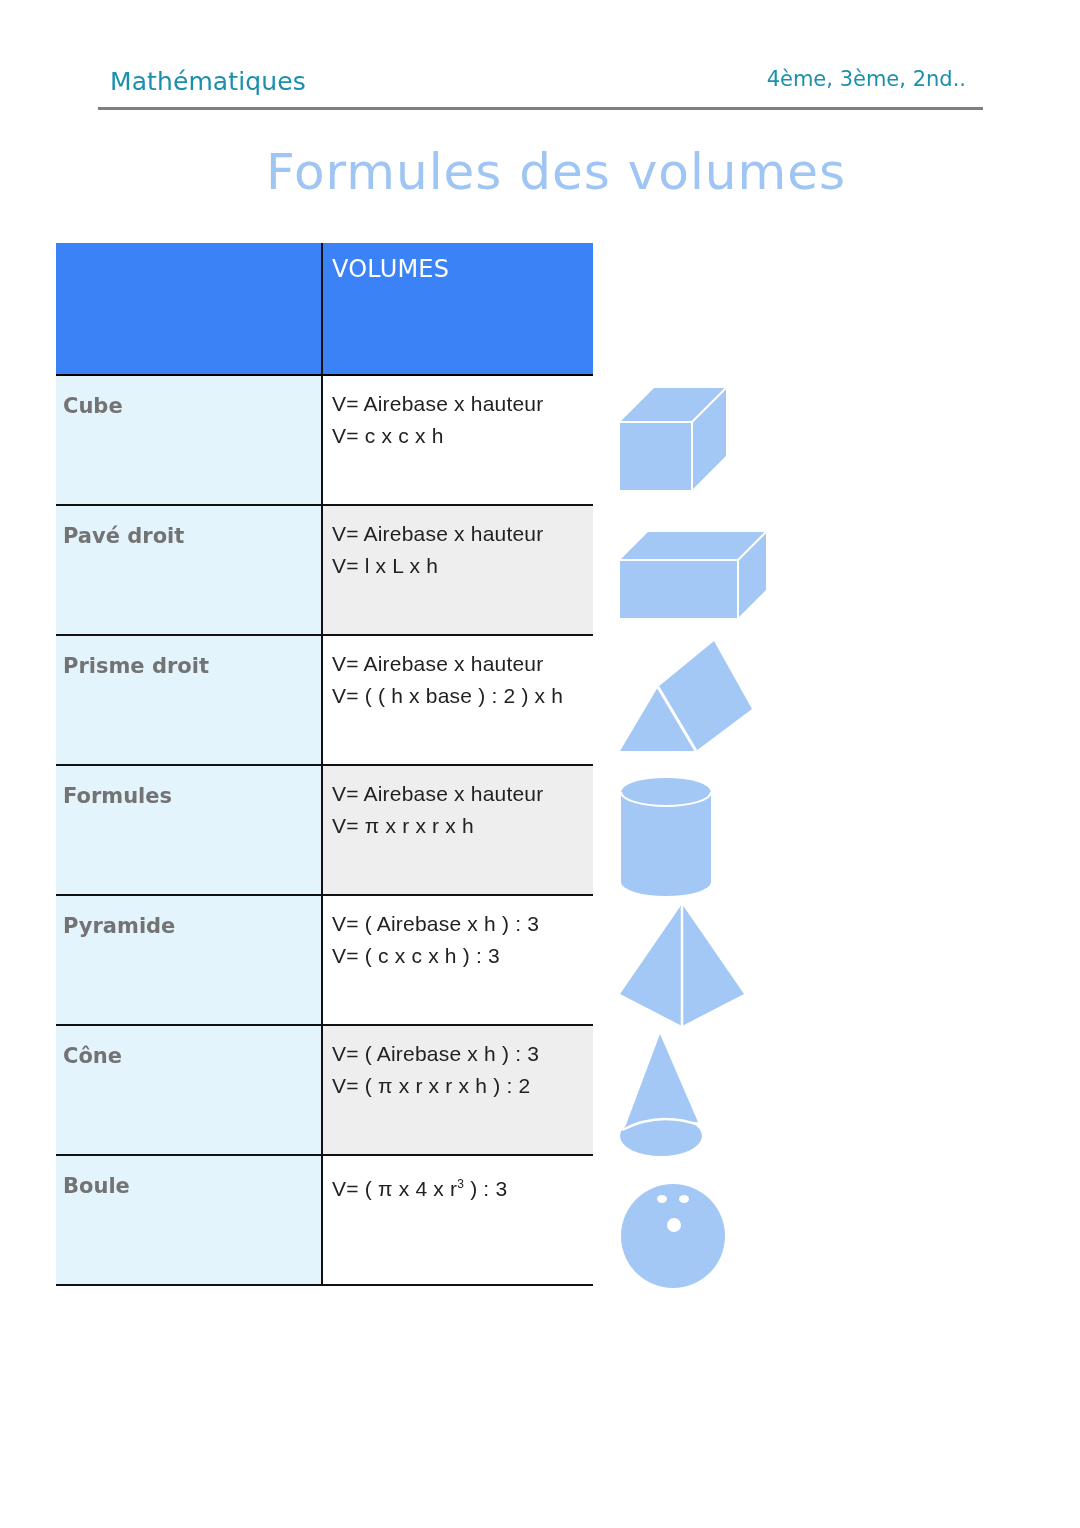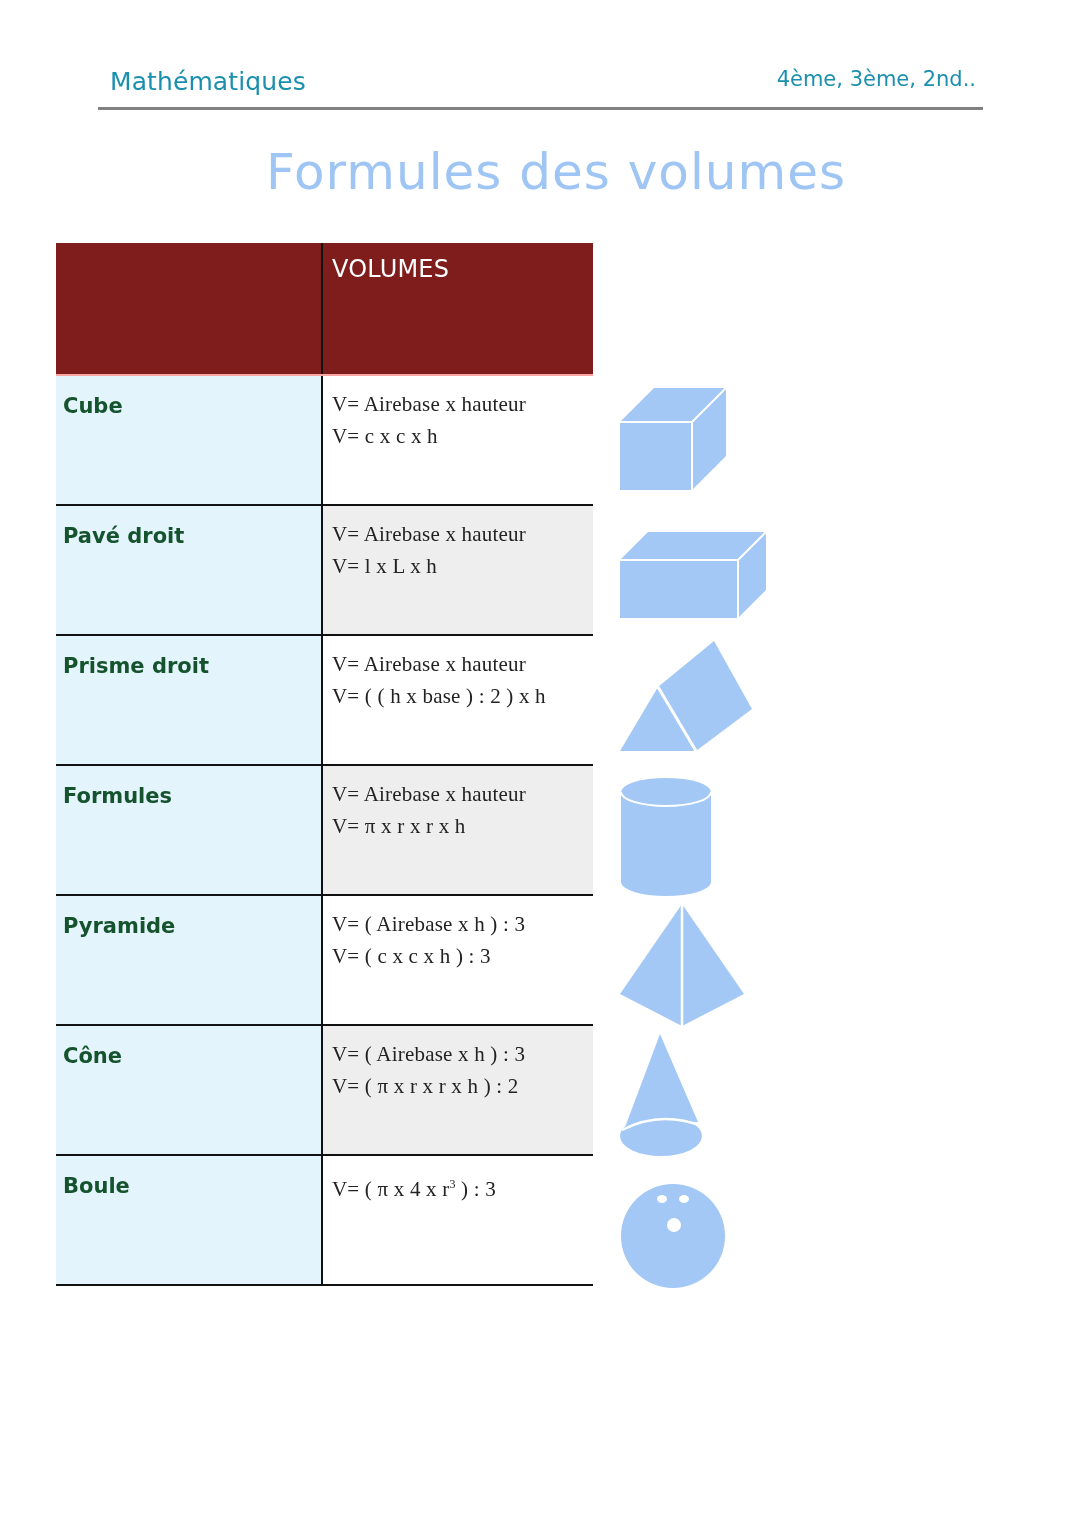--- a/index.html
+++ b/index.html
@@ -1,38 +1,38 @@
 <!DOCTYPE html>
 <html><head>
 <meta charset="utf-8">
 <style>
   * { box-sizing: border-box; margin: 0; padding: 0; }
   html, body { width: 1080px; height: 1528px; background: #ffffff; overflow: hidden; }
   body { position: relative; font-family: "Liberation Sans", sans-serif; }
 
   .page-header { position: absolute; left: 0; top: 0; width: 1080px; height: 112px; }
   .hdr-left { position: absolute; left: 110px; top: 67px; font-size: 25px; color: #1a8fae; font-family: "DejaVu Sans", sans-serif; letter-spacing: 0.1px; }
-  .hdr-right { position: absolute; right: 104px; top: 67px; font-size: 21px; color: #1a8fae; font-family: "DejaVu Sans", sans-serif; }
+  .hdr-right { position: absolute; right: 114px; top: 67px; font-size: 21px; color: #1a8fae; font-family: "DejaVu Sans", sans-serif; }
   .hdr-rule { position: absolute; left: 98px; top: 107px; width: 885px; height: 3px; background: #808080; }
 
   .title { position: absolute; left: 0; top: 143px; width: 1112px; text-align: center; font-size: 50px; color: #9ec5f3; font-family: "DejaVu Sans", sans-serif; letter-spacing: 1px; }
 
   .table { position: absolute; left: 56px; top: 243px; width: 537px; }
   .row { display: flex; width: 537px; border-bottom: 2px solid #111; }
-  .row.head { height: 133px; background: #7f1d1d; border-bottom: 2px solid #fca5a5; }
+  .row.head { height: 133px; background: #3b82f6; border-bottom: 2px solid #000000; }
   .cell-l { width: 267px; height: 100%; border-right: 2px solid #111; padding: 16px 7px; }
   .cell-r { flex: 1; height: 100%; padding: 12px 9px; }
   .row.head .cell-l, .row.head .cell-r { background: transparent; }
   .head-label { color: #ffffff; font-size: 24px; font-family: "DejaVu Sans", sans-serif; letter-spacing: 0.2px; }
   .row.body { height: 130px; }
   .row.body .cell-l { background: #e4f4fc; }
   .row.body .cell-r.white { background: #ffffff; }
   .row.body .cell-r.grey { background: #eeeeee; }
-  .shape-name { font-family: "DejaVu Sans", sans-serif; font-weight: bold; font-size: 21px; color: #14532d; padding-top: 2px; }
-  .formula { font-family: Liberation Serif, serif; font-size: 21px; color: #222; line-height: 32px; font-weight: 300; white-space: nowrap; letter-spacing: 0.2px; }
+  .shape-name { font-family: "DejaVu Sans", sans-serif; font-weight: bold; font-size: 21px; color: #737373; padding-top: 2px; }
+  .formula { font-family: Liberation Sans, sans-serif; font-size: 21px; color: #222; line-height: 32px; font-weight: 300; white-space: nowrap; letter-spacing: 0.2px; }
   .formula sup { font-size: 12px; vertical-align: 8px; }
 
   .shape { position: absolute; }
 </style>
 </head>
 <body>
 
 <div class="page-header">
   <div class="hdr-left">Mathématiques</div>
   <div class="hdr-right">4ème, 3ème, 2nd..</div>

